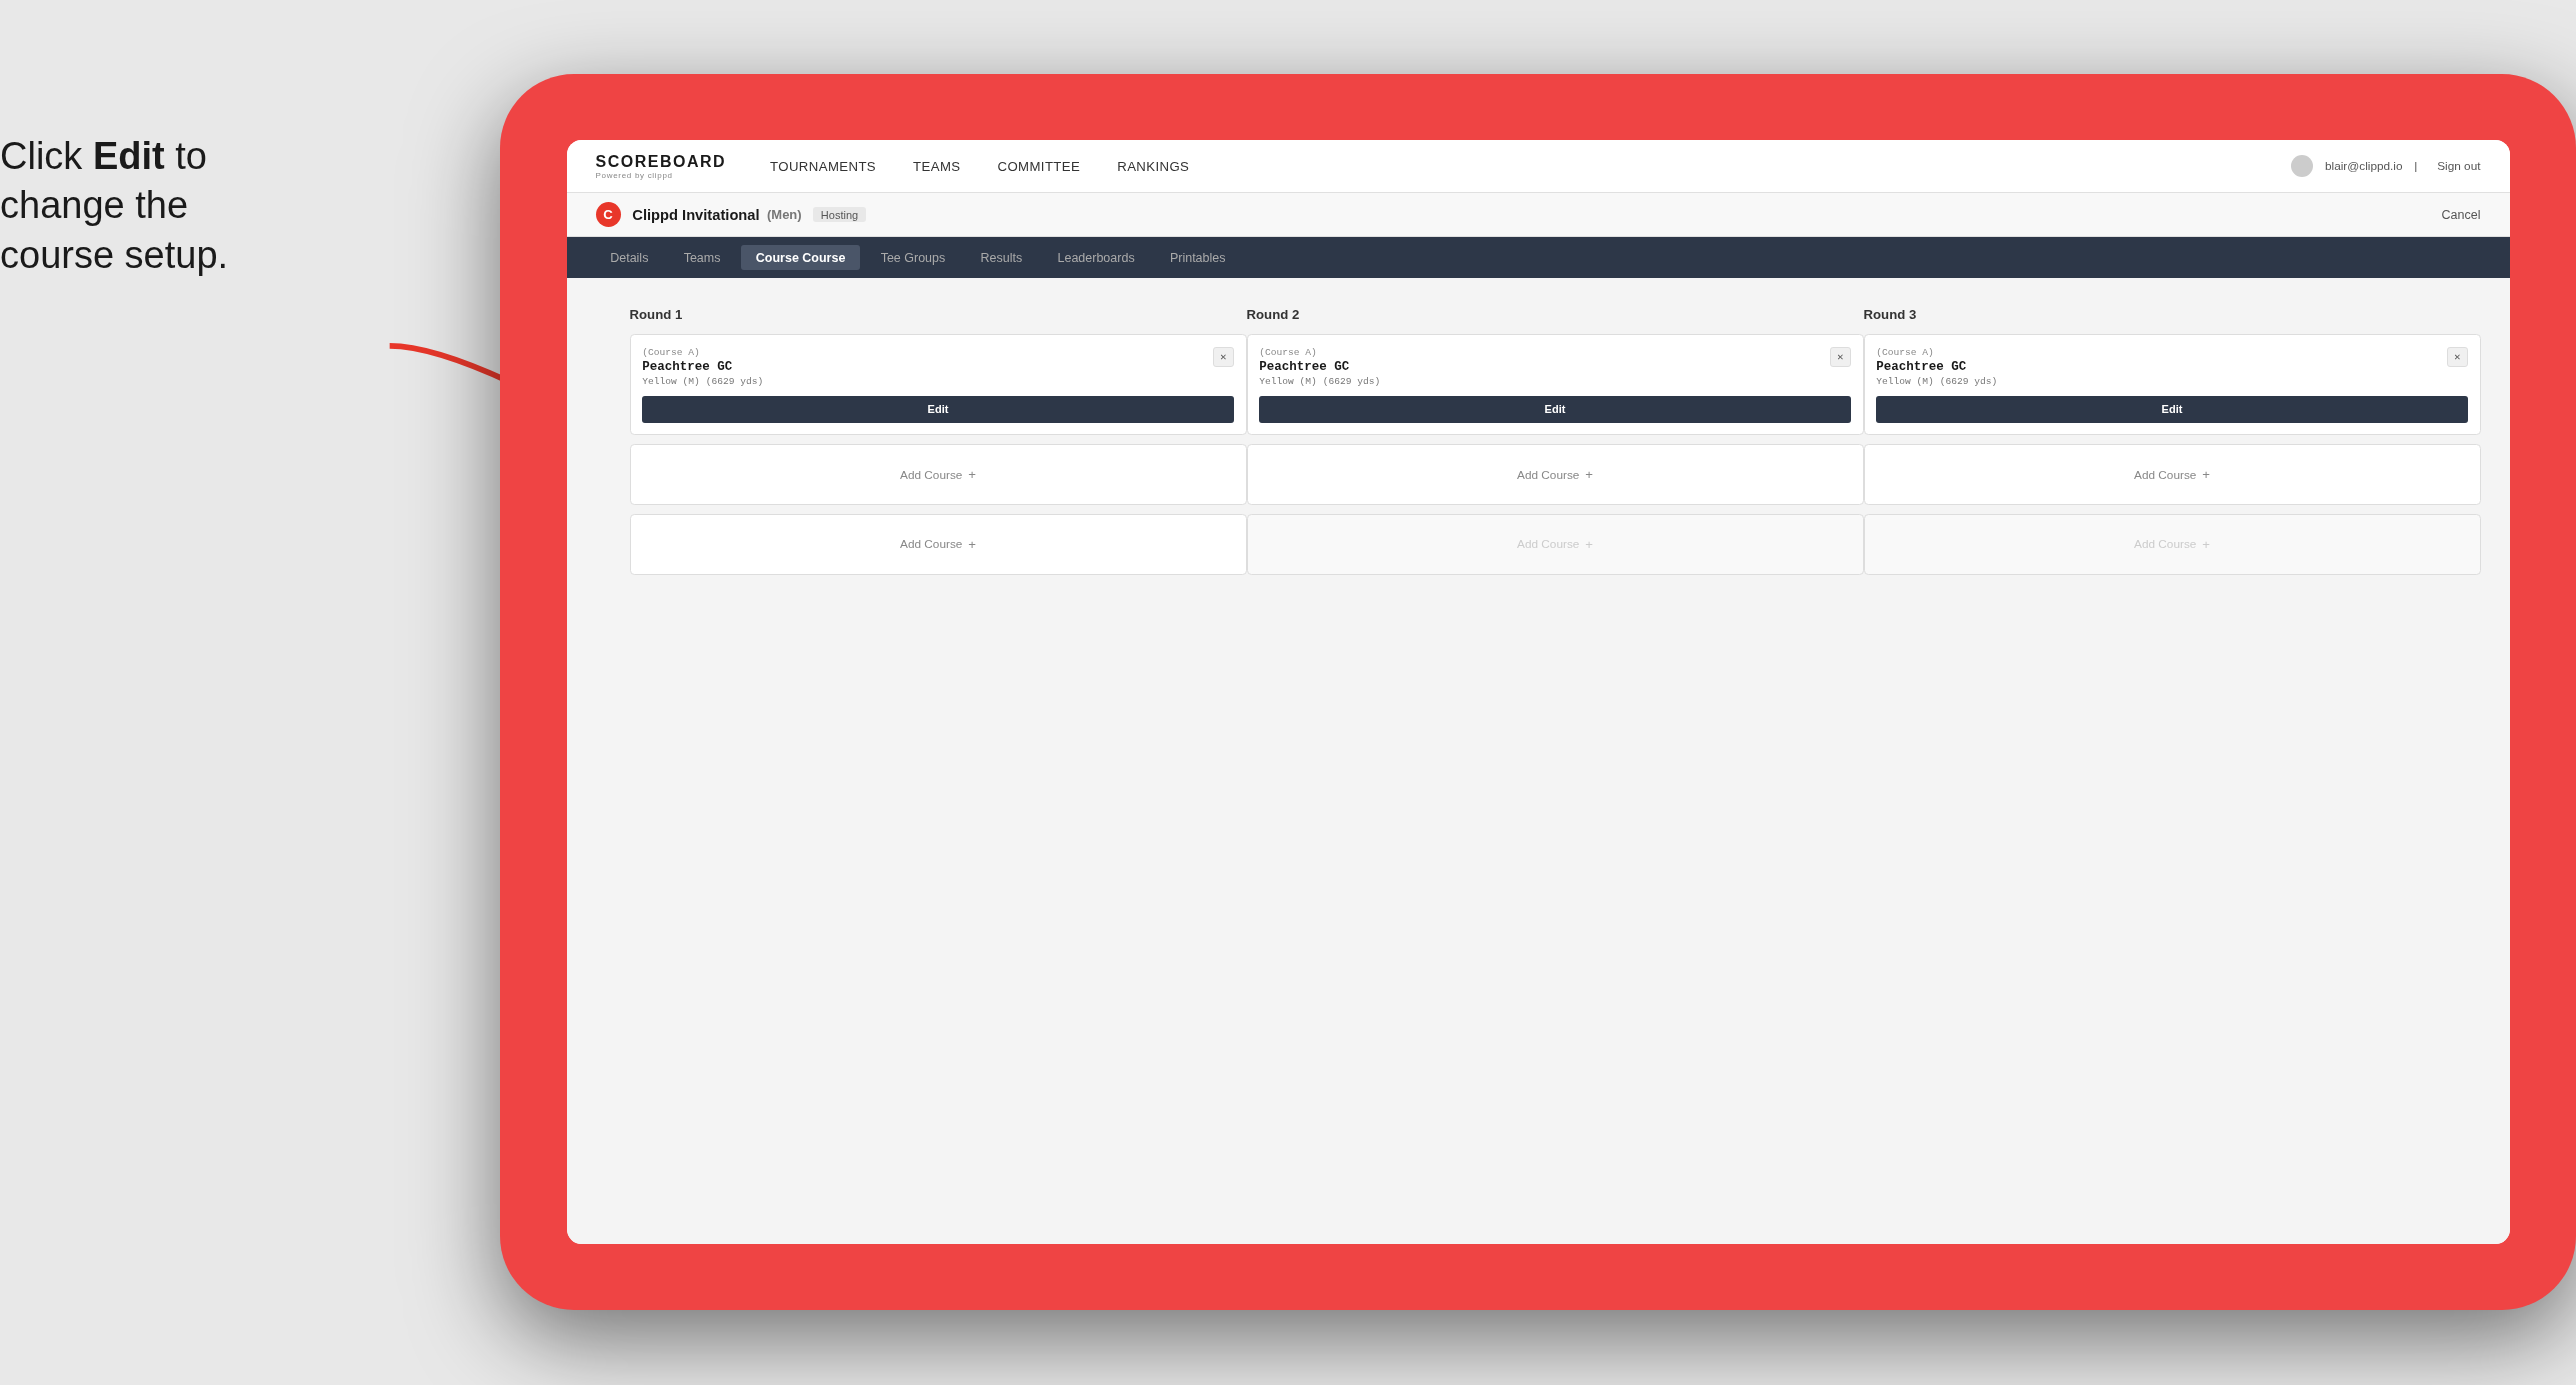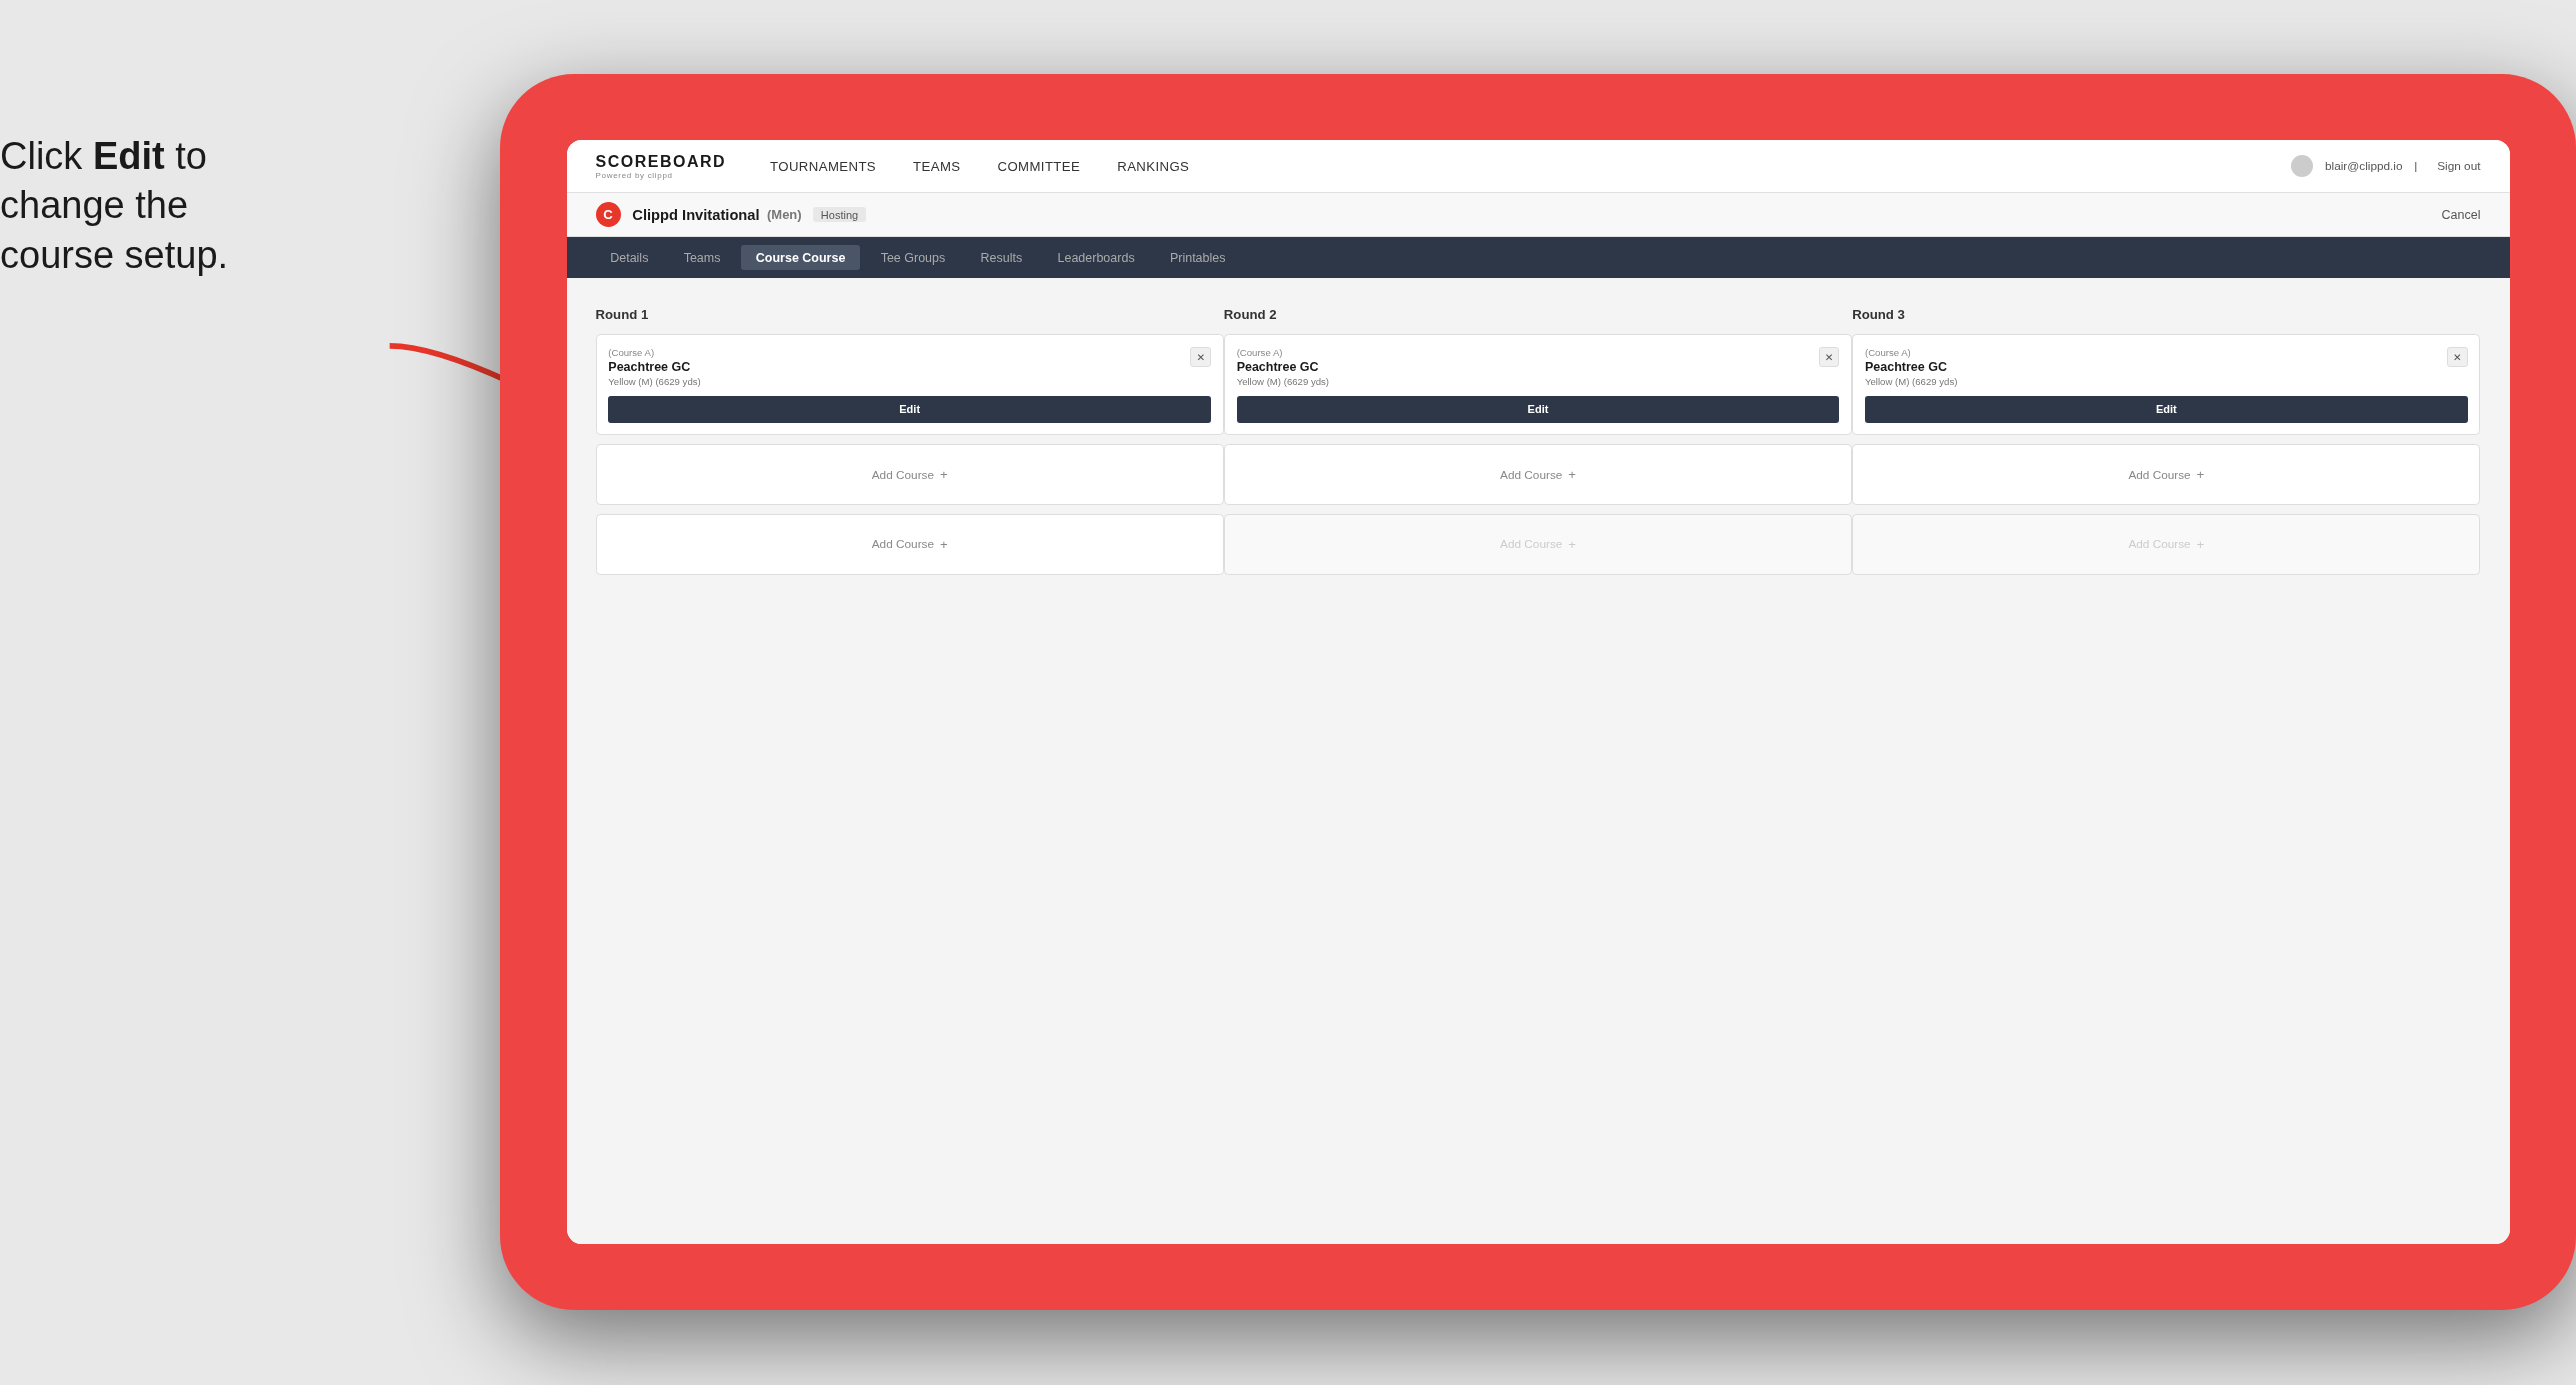--- a/index.html
+++ b/index.html
@@ -196,20 +196,21 @@
     .main-content {
       padding: 29px 29px;
       background: #f4f4f4;
       height: calc(1104px - 53px - 44px - 41px);
       overflow-y: auto;
     }
 
     .rounds-grid {
       display: grid;
       grid-template-columns: repeat(3, 1fr);
+      margin-left: 34px;
     }
 
     .round-column {
       display: flex;
       flex-direction: column;
       gap: 0;
     }
 
     .round-label {
       font-size: 13.2px;
@@ -225,20 +226,21 @@
       border-radius: 4.4px;
       padding: 11.8px;
       margin-bottom: 8.8px;
       position: relative;
     }
 
     .course-card-header {
       display: flex;
       justify-content: space-between;
       align-items: flex-start;
+      font-family: Liberation Mono, monospace;
     }
 
     .course-label {
       font-size: 9.6px;
       color: #888;
       margin-bottom: 2.9px;
     }
 
     .course-name {
       font-size: 12.5px;

